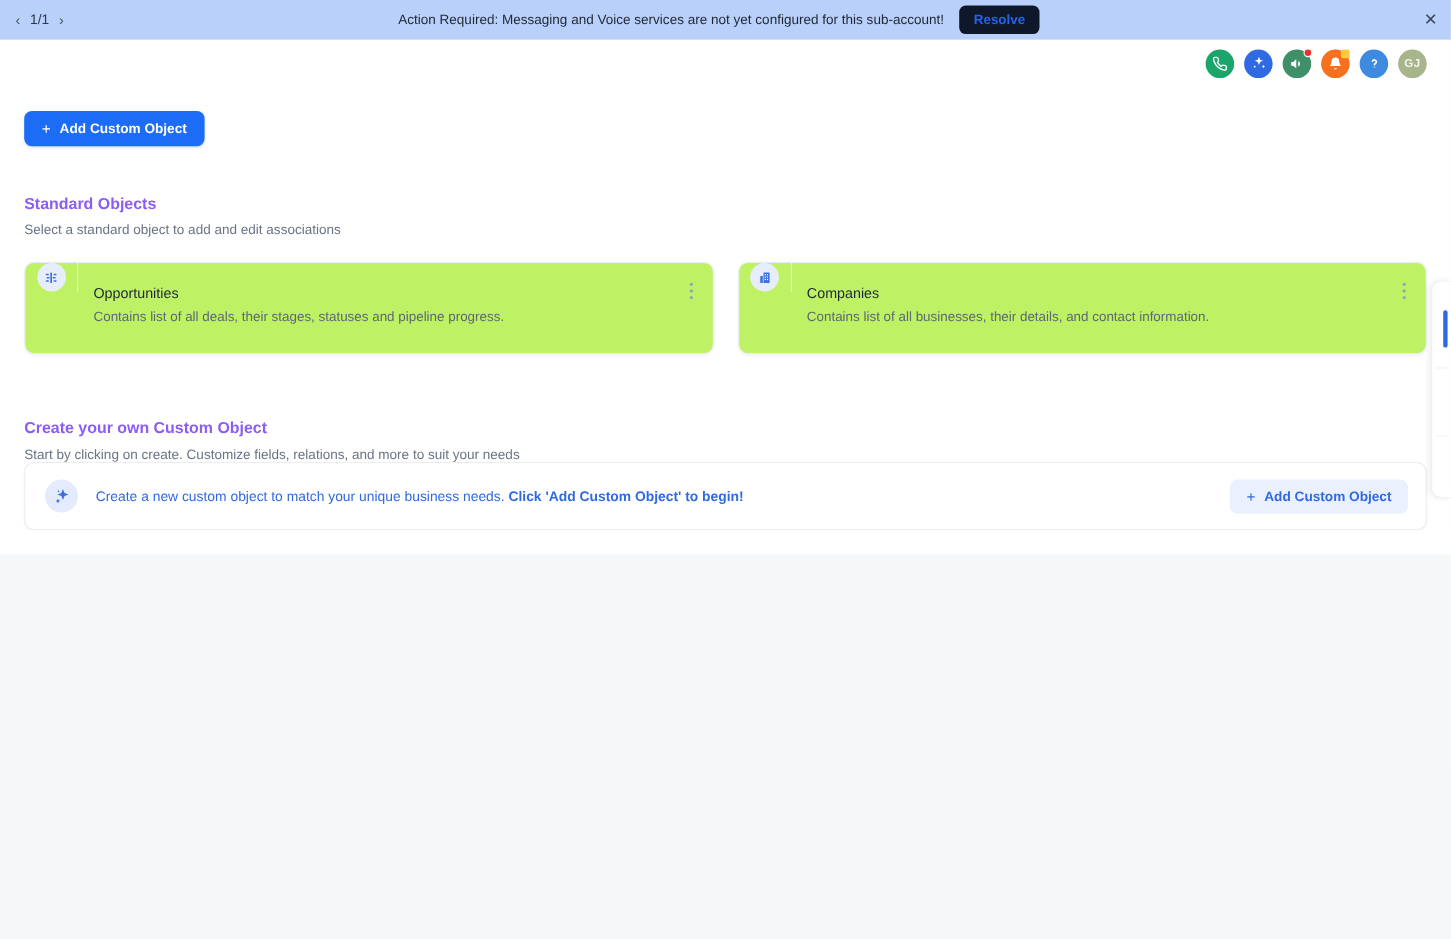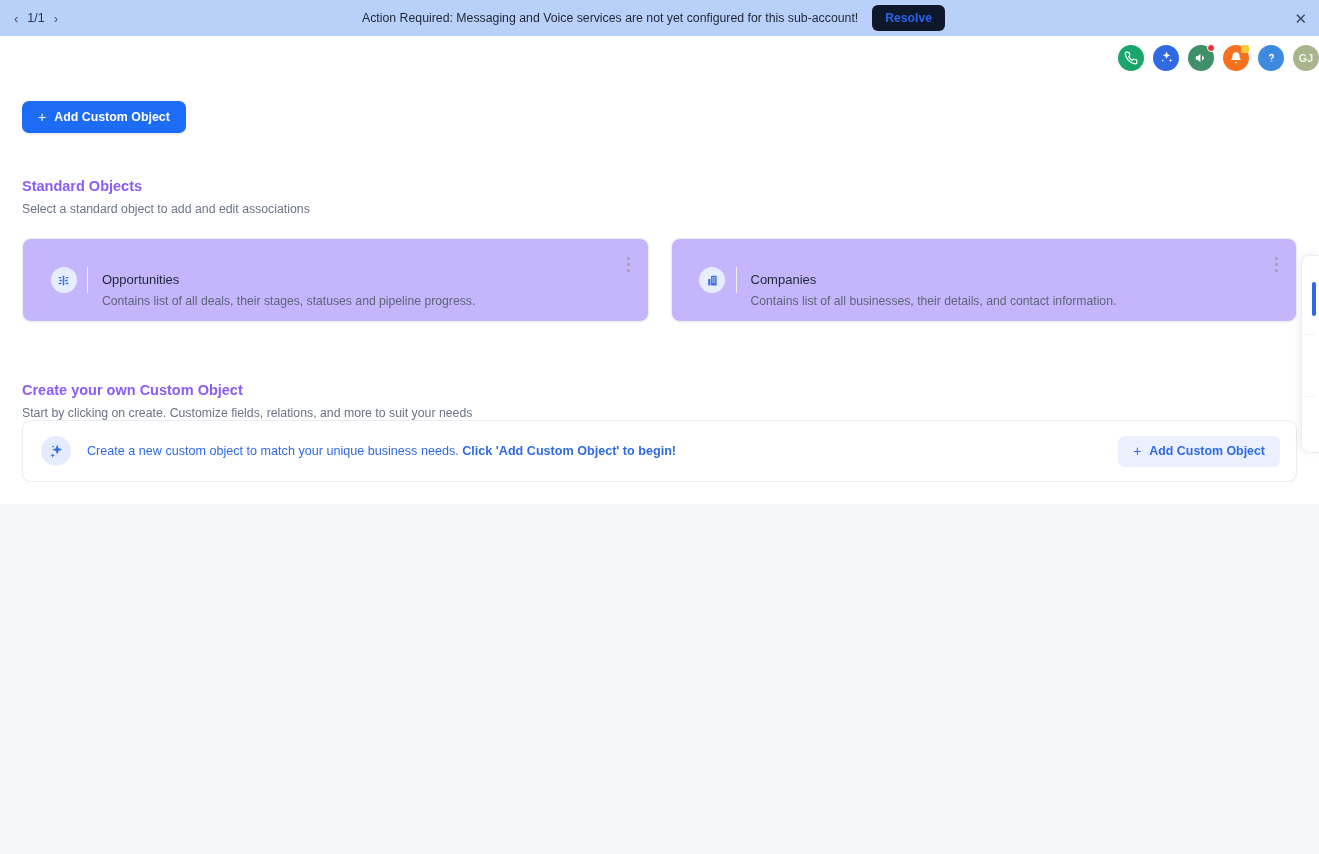--- a/index.html
+++ b/index.html
@@ -38,21 +38,21 @@
   .banner-close {
     position:absolute; right:12px; top:50%; transform:translateY(-50%);
     font-size:15px; color:#3c485a; cursor:pointer; line-height:1;
     pointer-events:auto;
   }
 
   
   .topbar {
     height:43px; background:#ffffff;
     display:flex; align-items:center; justify-content:flex-end;
-    gap:9px;
+    padding-right:22px; gap:9px;
   }
   .circ {
     width:26px; height:26px; border-radius:50%;
     display:flex; align-items:center; justify-content:center;
     cursor:pointer; position:relative; flex:0 0 auto;
   }
   .circ svg { display:block; }
   .c-phone   { background:#1aa66b; }
   .c-ai      { background:#2f6ae3; }
   .c-mega    { background:#3f8f69; }
@@ -95,24 +95,24 @@
   .sec-sub   { font-size:12.3px; color:#6a7486; margin-top:8px; }
   .sec-1 { margin-top:45px; }
   .sec-2 { margin-top:42px; }
 
   
   .cards {
     display:grid; grid-template-columns:1fr 1fr;
     gap:18px 22px; margin-top:22px;
   }
   .card {
-    background:#c4b5fd; border:1px solid #eceef2; border-radius:9px;
-    height:84px; display:flex; align-items:center;
+    background:#bef264; border:1px solid #eceef2; border-radius:9px;
+    height:84px; display:flex; align-items:flex-start;
     box-shadow:0 1px 2px rgba(26,42,74,.05);
-    position:relative; cursor:pointer;padding-left:17px;
+    position:relative; cursor:pointer;
   }
   .card-icon-col {
     width:48px; display:flex; align-items:center; justify-content:center;
     border-right:1px solid #eef0f4;
   }
   .ico-wrap {
     width:26px; height:26px; border-radius:50%;
     background:#e6edfd; display:flex; align-items:center; justify-content:center;
   }
   .card-body { flex:1; padding:20px 0 0 14px; }

